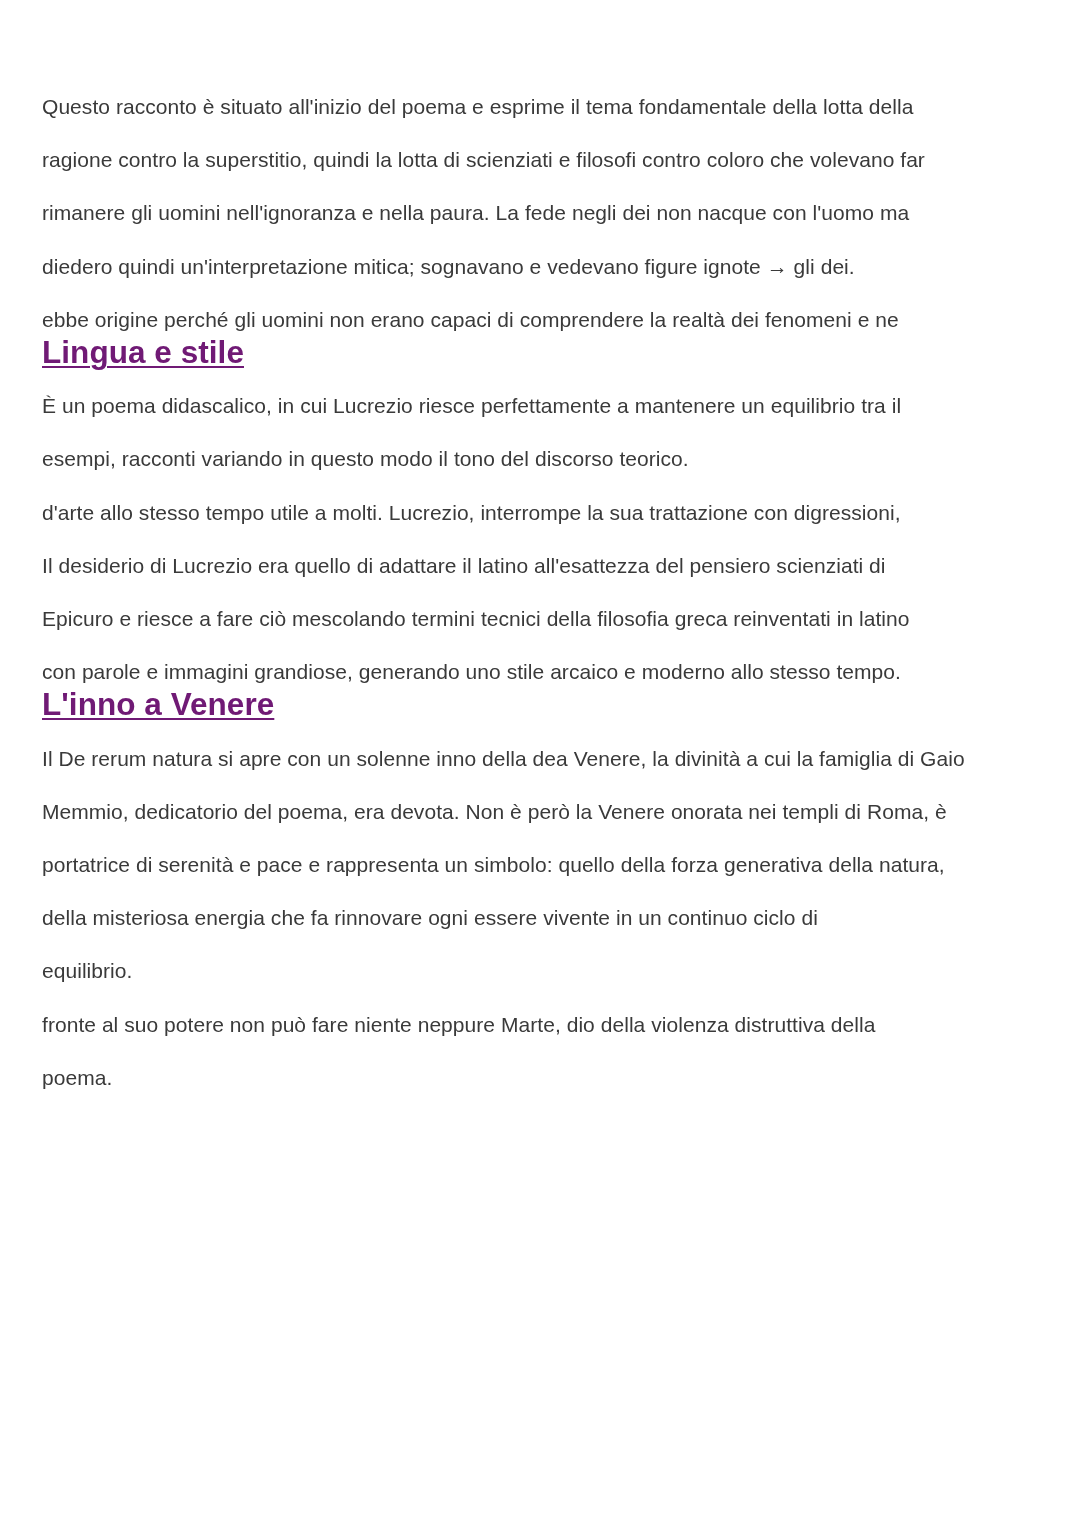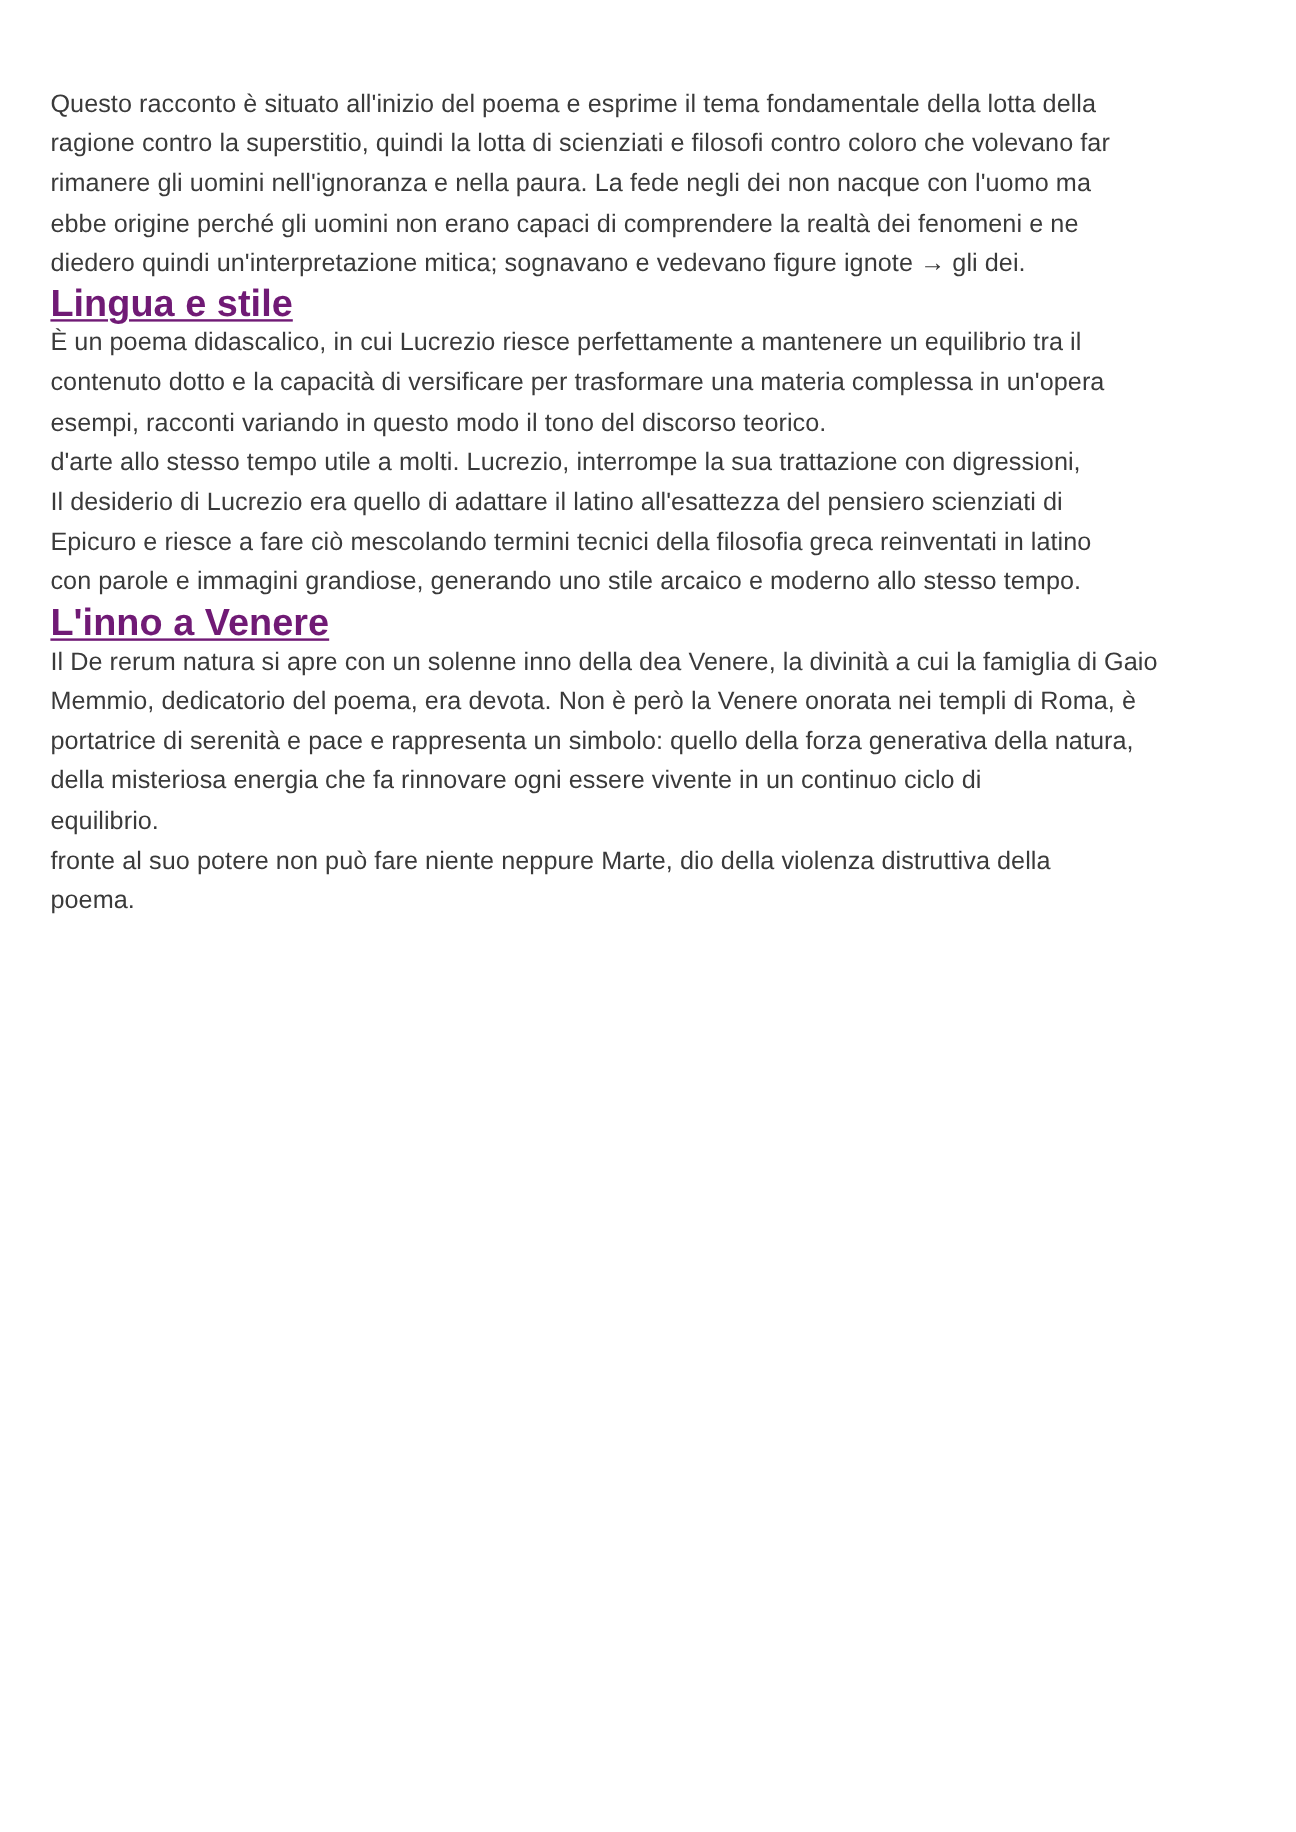--- a/index.html
+++ b/index.html
@@ -34,42 +34,42 @@
       padding: 0;
       font-weight: bold;
       text-decoration: underline;
       text-decoration-thickness: 1.5px;
       text-underline-offset: 3px;
       color: #701a75;
     }
     .line {
       display: block;
       white-space: nowrap;
+      margin-top: 20px;
     }
   </style>
 </head>
 <body>
 
 <div class="page">
 
   <p class="para">
     <span class="line">Questo racconto è situato all'inizio del poema e esprime il tema fondamentale della lotta della</span>
     <span class="line">ragione contro la superstitio, quindi la lotta di scienziati e filosofi contro coloro che volevano far</span>
     <span class="line">rimanere gli uomini nell'ignoranza e nella paura. La fede negli dei non nacque con l'uomo ma</span>
+    <span class="line">diedero quindi un'interpretazione mitica; sognavano e vedevano figure ignote → gli dei.</span>
     <span class="line">ebbe origine perché gli uomini non erano capaci di comprendere la realtà dei fenomeni e ne</span>
-    <span class="line">diedero quindi un'interpretazione mitica; sognavano e vedevano figure ignote → gli dei.</span>
   </p>
 
   <h2 class="heading">
     <span>Lingua e stile</span>
   </h2>
 
   <p class="para">
     <span class="line">È un poema didascalico, in cui Lucrezio riesce perfettamente a mantenere un equilibrio tra il</span>
-    <span class="line">contenuto dotto e la capacità di versificare per trasformare una materia complessa in un'opera</span>
     <span class="line">esempi, racconti variando in questo modo il tono del discorso teorico.</span>
     <span class="line">d'arte allo stesso tempo utile a molti. Lucrezio, interrompe la sua trattazione con digressioni,</span>
   </p>
 
   <p class="para">
     <span class="line">Il desiderio di Lucrezio era quello di adattare il latino all'esattezza del pensiero scienziati di</span>
     <span class="line">Epicuro e riesce a fare ciò mescolando termini tecnici della filosofia greca reinventati in latino</span>
     <span class="line">con parole e immagini grandiose, generando uno stile arcaico e moderno allo stesso tempo.</span>
   </p>
 

